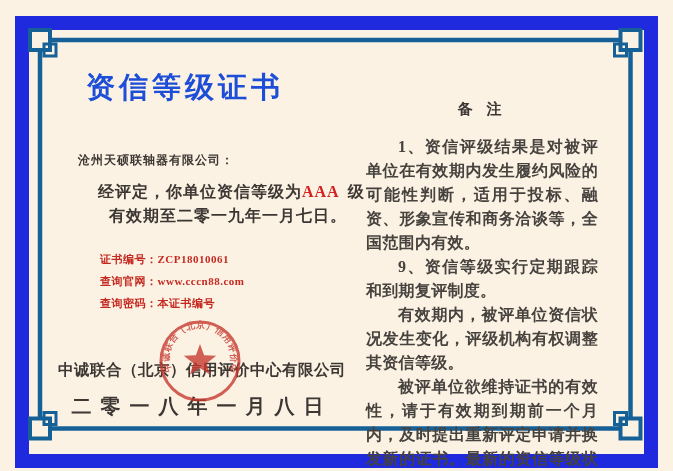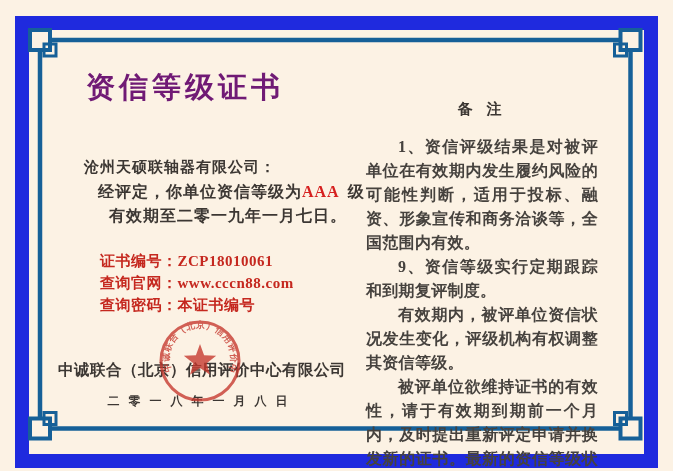--- a/index.html
+++ b/index.html
@@ -10,39 +10,39 @@
     font-family:"Liberation Serif","DejaVu Serif",serif;
     overflow:hidden;
   }
   .frame{position:absolute;left:0;top:0;width:673px;height:471px;pointer-events:none;}
 
   
   .title{
     position:absolute;left:50px;top:68px;width:270px;margin:0;
     text-align:center;
     font-size:29px;font-weight:bold;letter-spacing:4px;
-    color:#701a75;
+    color:#1d4ed8;
   }
   .addressee{
-    position:absolute;left:66px;top:140px;width:290px;margin:18px;
-    font-size:15px;font-weight:bold;color:#3c3733;letter-spacing:1px;
+    position:absolute;left:66px;top:140px;width:290px;margin:12px;
+    font-size:12px;font-weight:bold;color:#3c3733;letter-spacing:1px;
   }
   .stmt{position:absolute;margin:0;font-size:16px;font-weight:bold;color:#3c3733;letter-spacing:1px;white-space:nowrap;}
   .stmt.l1{left:66px;top:182px;text-indent:2em;}
   .stmt.l2{left:66px;top:206px;margin-left:43px;}
   .grade{color:#d6201f;padding-right:3px;}
   .info{position:absolute;left:100px;top:252px;}
-  .info-row{height:22px;font-size:15px;font-weight:bold;color:#c5281f;letter-spacing:.5px;white-space:nowrap;}
+  .info-row{height:22px;font-size:11px;font-weight:bold;color:#c5281f;letter-spacing:.5px;white-space:nowrap;}
   .issuer{
     position:absolute;left:52px;top:360px;width:300px;margin:0;text-align:center;
     font-size:15.5px;font-weight:bold;color:#3c3733;letter-spacing:.5px;
   }
   .date{
     position:absolute;left:52px;top:393px;width:300px;margin:0;text-align:center;
-    font-size:12px;font-weight:bold;color:#3c3733;letter-spacing:9px;
+    font-size:20px;font-weight:bold;color:#3c3733;letter-spacing:9px;
   }
   .seal{position:absolute;left:150px;top:315px;width:100px;height:92px;opacity:.78;}
 
   
   .remarks{position:absolute;left:366px;top:100px;width:232px;}
   .remarks h2{
     margin:0 0 16px 0;text-align:center;
     font-size:15px;font-weight:bold;letter-spacing:5px;color:#3c3733;
   }
   .remarks p{

